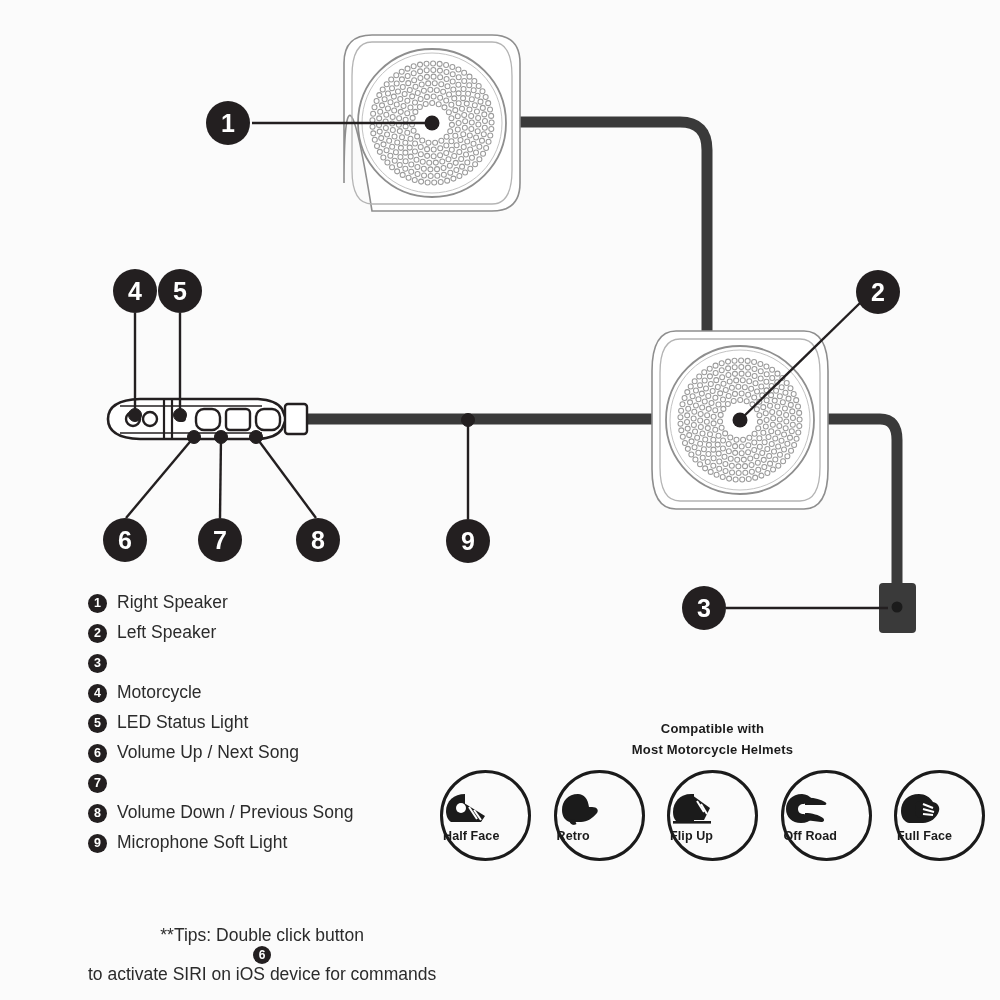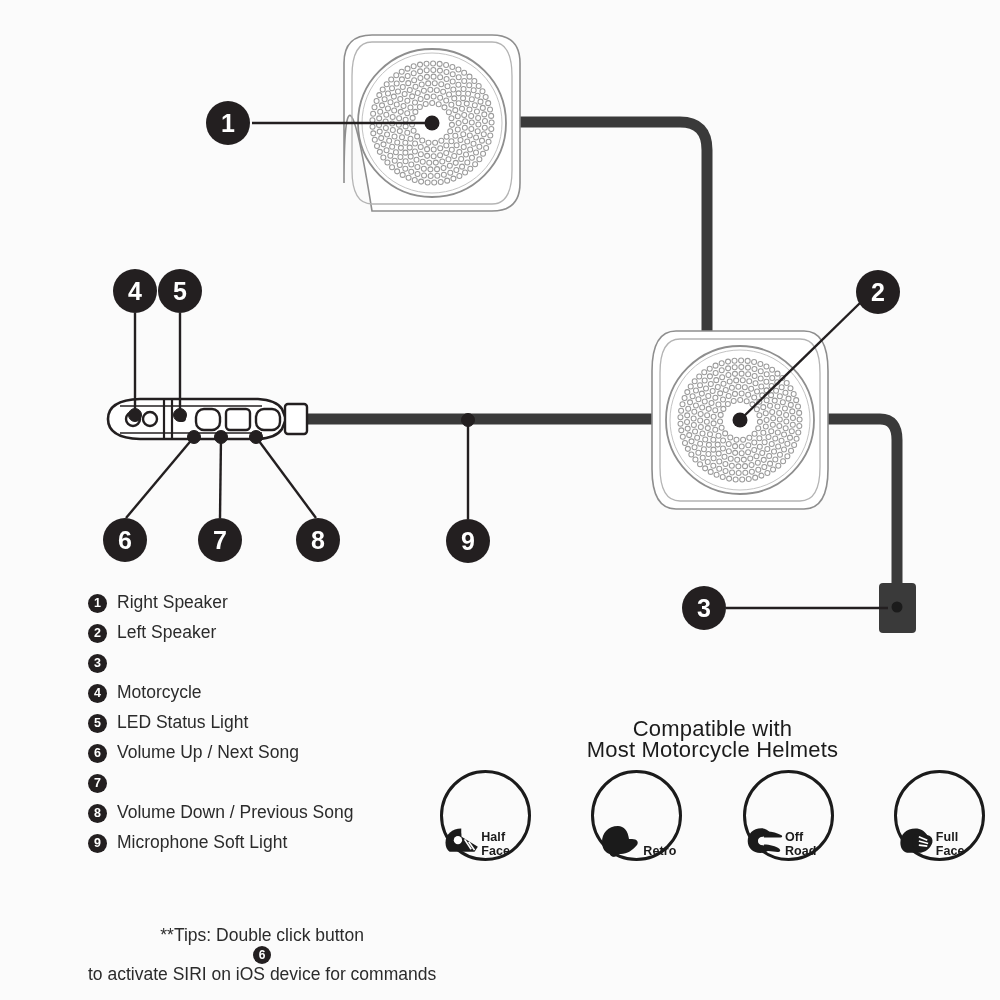--- a/index.html
+++ b/index.html
@@ -74,41 +74,41 @@
   }
   
   .compat {
     position: absolute;
     left: 440px;
     top: 718px;
     width: 545px;
   }
   .compat-title {
     text-align: center;
-    font-weight: 400;
-    font-size: 22px;
+    font-weight: 700;
+    font-size: 13px;
     line-height: 21px;
     color: #1b1b1b;
     white-space: pre-line;
     letter-spacing: .2px;
   }
   .helmet-row {
     display: flex;
     justify-content: space-between;
     margin-top: 10px;
   }
   .helmet {
     position: relative;
     width: 91px;
     height: 91px;
     border: 3px solid #1b1b1b;
     border-radius: 50%;
     display: flex;
-    flex-direction: row;
-    align-items: flex-end;
+    flex-direction: column;
+    align-items: flex-start;
     justify-content: center;
     box-sizing: border-box;
   }
   .helmet svg { display: block; margin-top: 4px; }
   .helmet-label {
     font-size: 12.5px;
     font-weight: 700;
     color: #1b1b1b;
     margin-top: 3px;
     letter-spacing: .1px;
@@ -850,20 +850,30 @@
 
       <div class="helmet">
         <svg width="46" height="34" viewBox="0 0 46 34">
           <path d="M21,2 C11,2 5,9 5,18 C5,24 8,29 13,30 L24,30 C30,30 36,26 40,21 C42,18 40,15 35,15 L32,15 C31,7 27,2 21,2 Z" fill="#1b1b1b"></path>
           <path d="M13,28 C14,31 17,32 19,31" stroke="#1b1b1b" stroke-width="2.5" fill="none"></path>
           <circle cx="16" cy="30" r="2.5" fill="#1b1b1b"></circle>
         </svg>
         <div class="helmet-label">Retro</div>
       </div>
 
+      <div class="helmet">
+        <svg width="46" height="34" viewBox="0 0 46 34">
+          <path d="M21,2 C10,2 3,10 3,20 C3,24 4,27 6,29 L24,29 L24,2 Z" fill="#1b1b1b"></path>
+          <path d="M22,3 L40,16 L34,28 L22,28 Z" fill="#1b1b1b"></path>
+          <path d="M27,9 L34,20" stroke="#ffffff" stroke-width="2" fill="none"></path>
+          <path d="M31,12 L37,22" stroke="#ffffff" stroke-width="2" fill="none"></path>
+          <rect x="3" y="29" width="38" height="2.6" fill="#1b1b1b"></rect>
+        </svg>
+        <div class="helmet-label">Flip Up</div>
+      </div>
 
       <div class="helmet">
         <svg width="46" height="34" viewBox="0 0 46 34">
           <path d="M18,2 C8,2 2,9 2,17 C2,25 8,31 17,31 C22,31 26,29 29,26 L20,22 C16,22 14,20 14,17 C14,14 16,12 20,12 L29,8 C26,4 22,2 18,2 Z" fill="#1b1b1b"></path>
           <path d="M21,6 C28,5 36,7 41,10 C43,11 43,13 40,13 L21,13 Z" fill="#1b1b1b"></path>
           <path d="M21,21 C28,21 35,23 39,26 C41,28 40,30 37,30 L21,28 Z" fill="#1b1b1b"></path>
         </svg>
         <div class="helmet-label">Off Road</div>
       </div>
 

